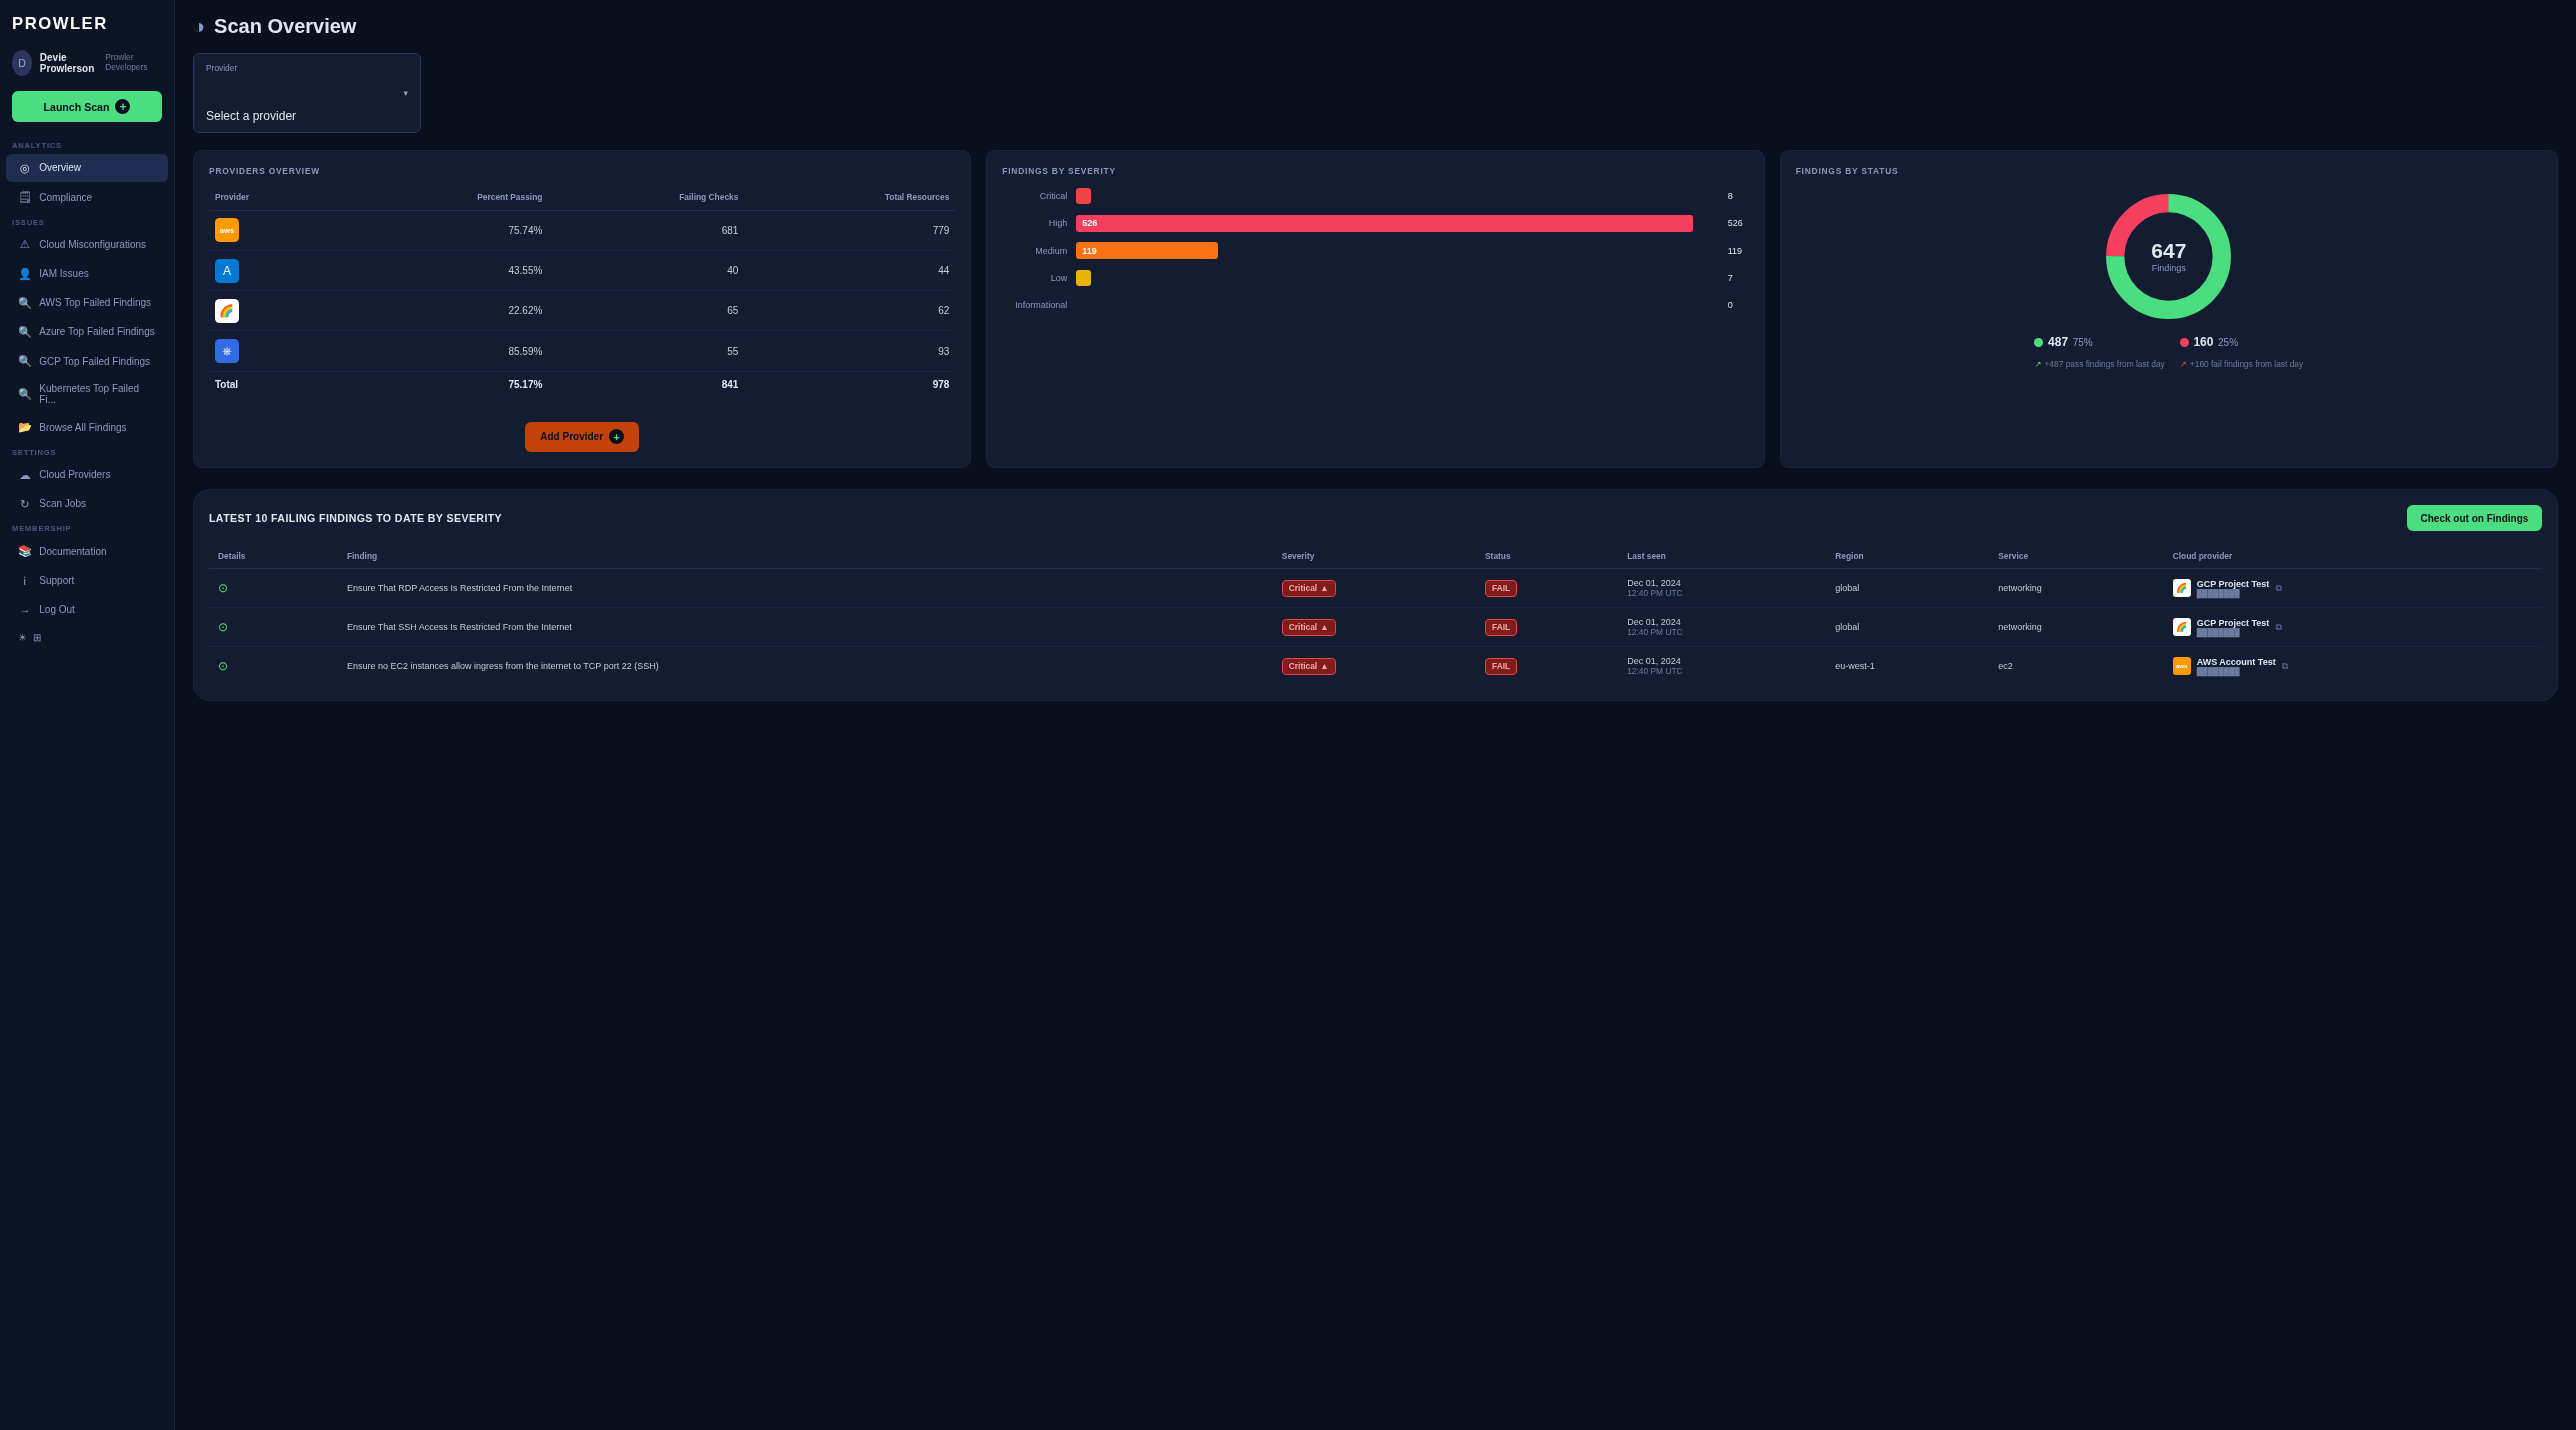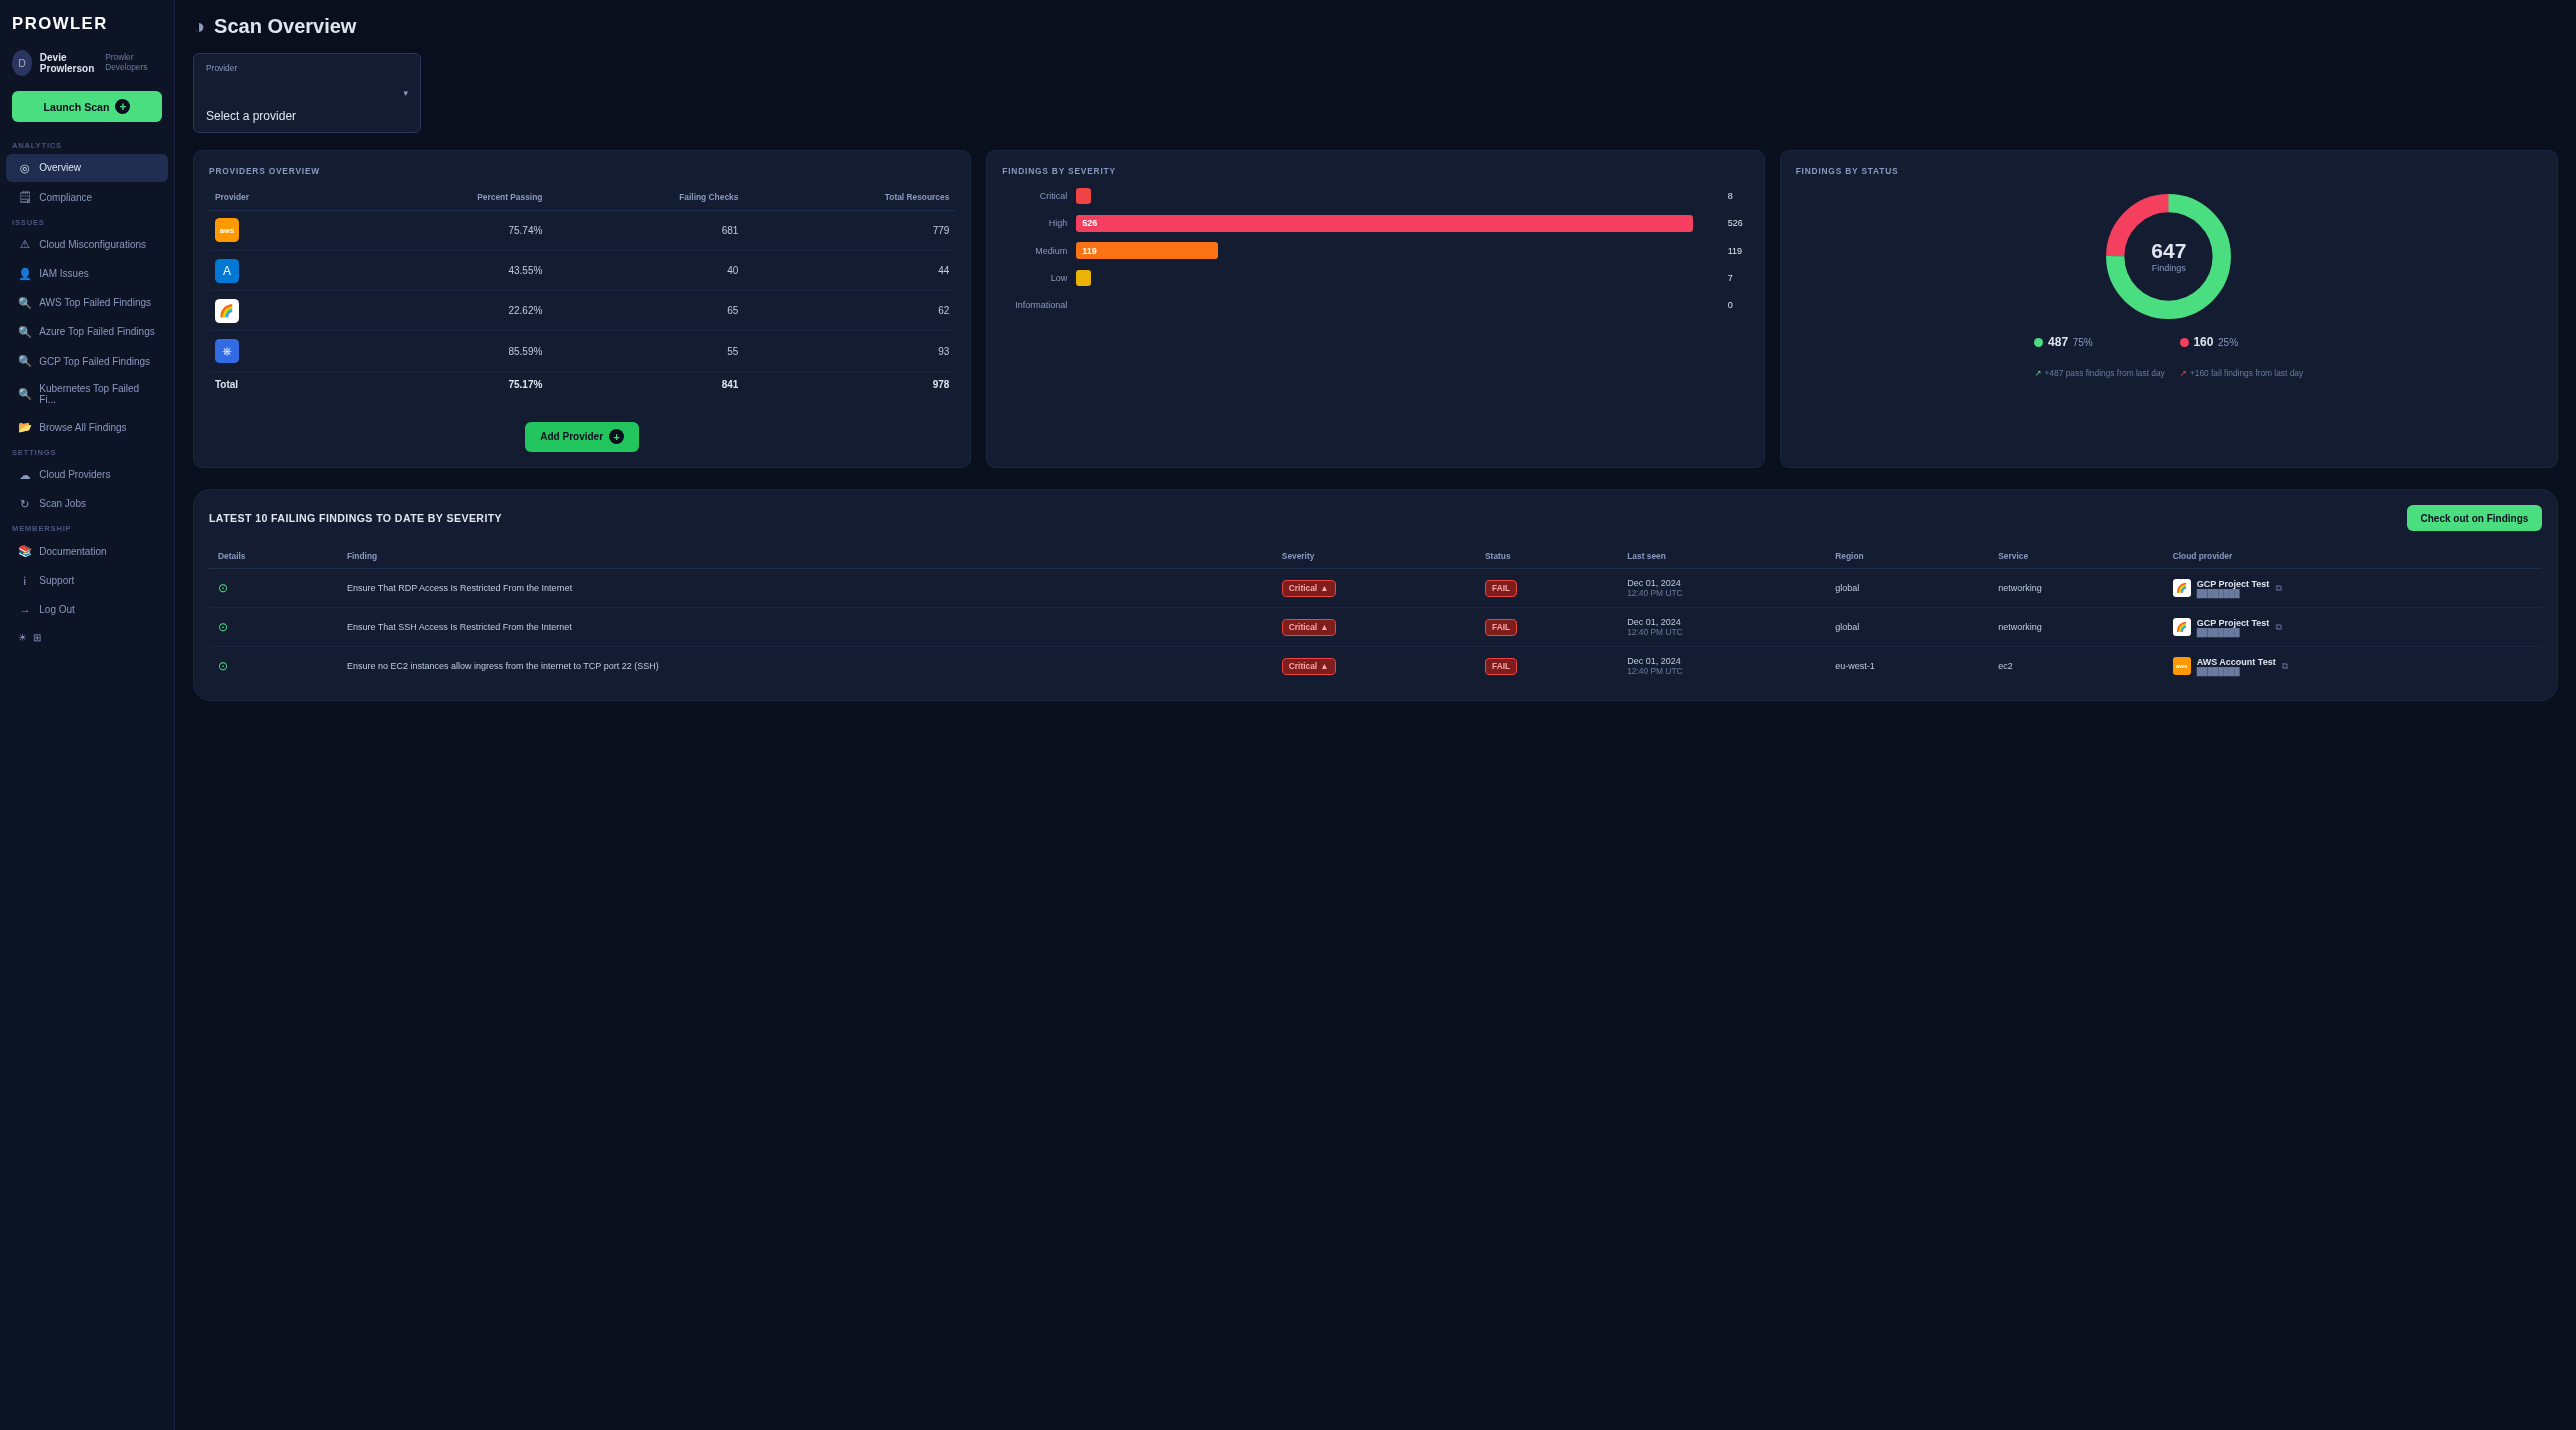--- a/index.html
+++ b/index.html
@@ -147,21 +147,21 @@
     .providers-table tr:last-child td { border-bottom: none; font-weight: 700; color: #e0e6f0; }
     .provider-logo {
       width: 24px; height: 24px; border-radius: 4.6px;
       display: flex; align-items: center; justify-content: center;
       font-size: 13.7px;
     }
 
     .add-provider-btn {
       display: flex; align-items: center; justify-content: center; gap: 6px;
       margin-top: 12px;
-      background: #22c55e; color: #0a0f1e;
+      background: #c2410c; color: #0a0f1e;
       border: none; border-radius: 6px;
       padding: 7.6px 15px; cursor: pointer;
       font-weight: 700; font-size: 10px;
       width: auto;
     }
     .add-provider-btn .plus-circle {
       width: 15px; height: 15px; border-radius: 50%;
       background: #0a0f1e; color: #4ade80;
       display: flex; align-items: center; justify-content: center;
       font-size: 10.6px; font-weight: 700;
@@ -187,21 +187,21 @@
     .donut-center-text {
       position: absolute; top: 50%; left: 50%;
       transform: translate(-50%, -50%);
       text-align: center;
     }
     .donut-count { font-size: 21px; font-weight: 700; color: #e0e6f0; }
     .donut-label { font-size: 9px; color: #8a99c0; }
     .donut-legend {
       display: flex; gap: 15px; margin-top: 10.6px;
     }
-    .legend-item { display: flex; flex-direction: column; align-items: flex-start; gap: 19px; }
+    .legend-item { display: flex; flex-direction: column; align-items: flex-start; gap: 10px; }
     .legend-top { display: flex; align-items: center; gap: 4.6px; }
     .legend-dot { width: 9px; height: 9px; border-radius: 50%; }
     .legend-count { font-size: 12px; font-weight: 700; }
     .legend-pct { font-size: 10px; color: #8a99c0; }
     .legend-sub { font-size: 8.4px; color: #6b7a9f; display: flex; align-items: center; gap: 3px; }
     .trend-icon { color: #4ade80; }
     .trend-icon-red { color: #ef4444; }
 
     
     .section-header-row {

